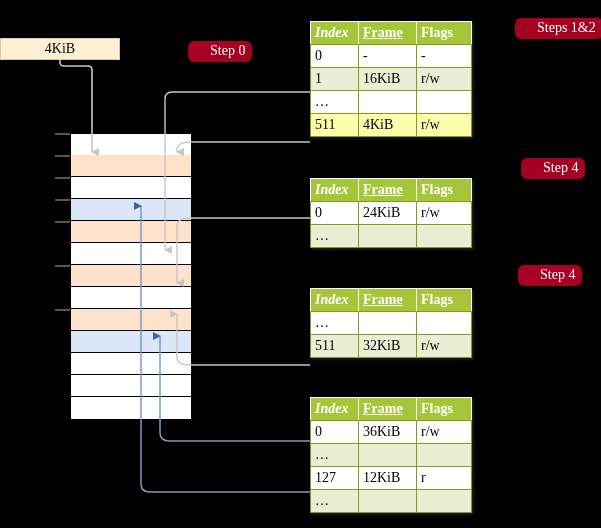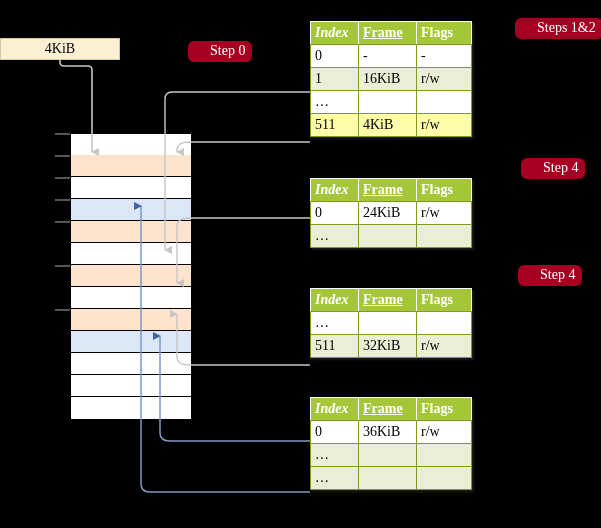--- a/index.html
+++ b/index.html
@@ -273,20 +273,25 @@
       <tr class="odd">
         <td>0</td>
         <td>36KiB</td>
         <td>r/w</td>
       </tr>
       <tr class="even">
         <td>…</td>
         <td></td>
         <td></td>
       </tr>
+      <tr class="odd">
+        <td>127</td>
+        <td>12KiB</td>
+        <td>r</td>
+      </tr>
       <tr class="even">
         <td>…</td>
         <td></td>
         <td></td>
       </tr>
     </tbody>
   </table>
 
   <div class="badge" style="left:515px; top:18px;">Steps 1&amp;2</div>
   <div class="badge" style="left:188px; top:41px;">Step 0</div>

